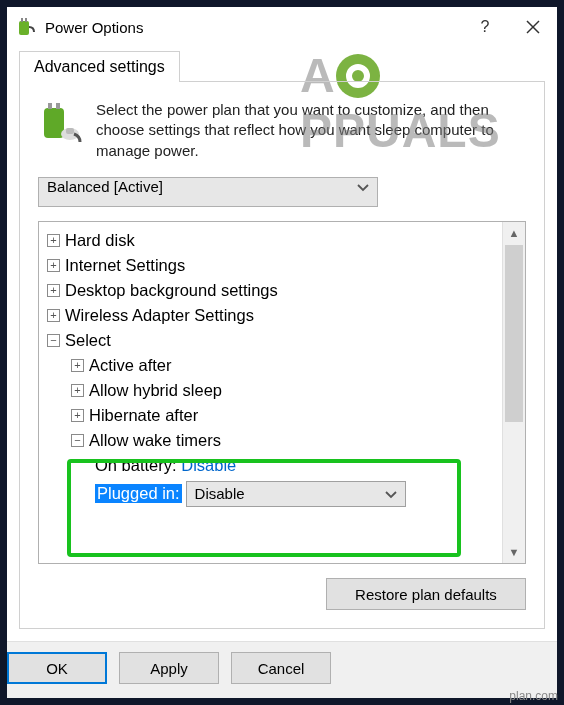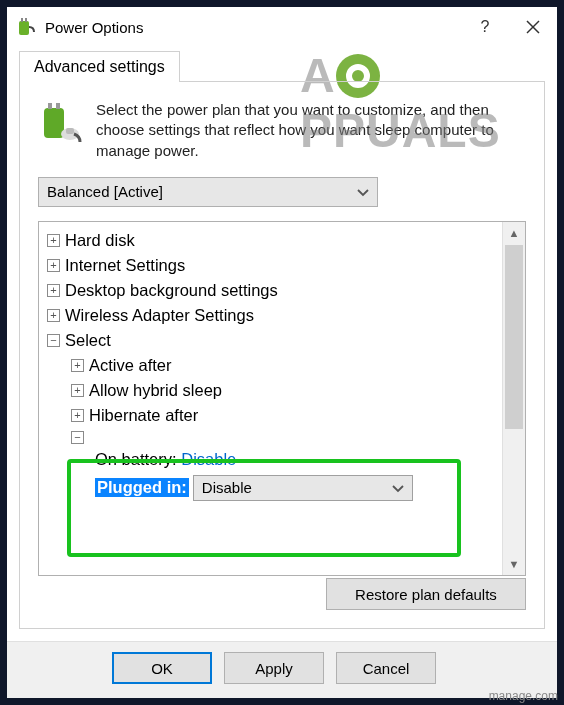--- a/index.html
+++ b/index.html
@@ -10,41 +10,41 @@
   .titlebar .title { font-size: 15px; color: #000; flex: 1; }
   .titlebar .btn { width: 48px; height: 40px; display: flex; align-items: center; justify-content: center; font-size: 16px; color: #333; }
   .titlebar .btn.close { font-size: 18px; }
   .tabrow { padding: 4px 12px 0 12px; position: relative; }
   .tab { display: inline-block; border: 1px solid #d0d0d0; border-bottom: none; background: #fff; padding: 6px 14px 6px 14px; font-size: 16px; position: relative; z-index: 2; }
   .tabline { border-top: 1px solid #d0d0d0; margin-top: -1px; position: relative; z-index: 1; }
   .content { border: 1px solid #d0d0d0; border-top: none; margin: 0 12px 12px 12px; padding: 18px; flex: 1; display: flex; flex-direction: column; position: relative; }
   .introrow { display: flex; gap: 14px; margin-bottom: 16px; }
   .battery-icon { width: 44px; height: 44px; flex-shrink: 0; }
   .intro { font-size: 15px; color: #222; line-height: 1.35; }
-  .plan-select { width: 340px; height: 30px; border: 1px solid #b0b0b0; background: #e7e7e7; font-size: 15px; display: flex; align-items: center; justify-content: space-between; padding: 0 8px; margin-bottom: 14px; position: relative; }
+  .plan-select { width: 340px; height: 30px; border: 1px solid #b0b0b0; background: #e7e7e7; font-size: 15px; display: flex; align-items: flex-start; justify-content: space-between; padding: 0 8px; margin-bottom: 14px; position: relative; }
   .plan-select .chev { color: #555; }
   .tree-wrap { border: 1px solid #b0b0b0; flex: 1; position: relative; background: #fff; overflow: hidden; }
   .tree { position: absolute; left: 0; right: 24px; top: 0; bottom: 0; padding: 6px 2px; font-size: 16.5px; color: #000; }
   .scrollbar { position: absolute; right: 0; top: 0; bottom: 0; width: 23px; background: #f0f0f0; border-left: 1px solid #e0e0e0; display: flex; flex-direction: column; }
   .sb-btn { height: 23px; display: flex; align-items: center; justify-content: center; color: #666; font-size: 11px; }
   .sb-track { flex: 1; position: relative; }
   .sb-thumb { position: absolute; left: 2px; right: 2px; top: 0; height: 60%; background: #cfcfcf; }
   .node { display: flex; align-items: center; padding: 3px 0 3px 0; white-space: nowrap; }
   .lv0 { padding-left: 6px; }
   .lv1 { padding-left: 30px; }
   .lv2 { padding-left: 54px; }
   .tgl { width: 13px; height: 13px; border: 1px solid #8a8a8a; display: inline-flex; align-items: center; justify-content: center; font-size: 11px; line-height: 1; color: #555; margin-right: 5px; flex-shrink: 0; background: #fff; }
   .highlight-box { border: 4px solid #18c21e; position: absolute; border-radius: 4px; pointer-events: none; }
-  .label-sel { background: #0a84ff; color: #fff; padding: 0 2px; font-weight: bold; }
+  .label-sel { background: #0a84ff; color: #fff; padding: 0 2px; }
   .link { color: #0066cc; }
   .opt-select { border: 1px solid #a0a0a0; background: #e7e7e7; height: 26px; min-width: 220px; display: inline-flex; align-items: center; justify-content: space-between; padding: 0 8px; font-size: 15px; margin-left: 4px; }
-  .restore-row { display: flex; justify-content: flex-end; margin-top: 2px; }
+  .restore-row { display: flex; justify-content: flex-end; margin-top: 14px; }
   .btn-std { border: 1px solid #b0b0b0; background: #e1e1e1; font-size: 15px; height: 32px; padding: 0 20px; display: inline-flex; align-items: center; justify-content: center; min-width: 100px; }
   .btn-primary { border: 2px solid #0078d7; background: #e1e1e1; }
-  .footer { display: flex; justify-content: center; gap: 12px; padding: 10px 16px 14px 0; background: #f0f0f0; border-top: 1px solid #e0e0e0; }
+  .footer { display: flex; justify-content: flex-start; gap: 12px; padding: 10px 16px 14px 0; background: #f0f0f0; border-top: 1px solid #e0e0e0; }
   .watermark { position: absolute; top: 48px; left: 300px; font-size: 48px; font-weight: 700; letter-spacing: 1px; color: rgba(130,130,130,0.55); pointer-events: none; font-family: Arial, sans-serif; }
   .watermark .a-green { display:inline-block; width:44px; height:44px; background:#7cb342; border-radius:50%; vertical-align:-6px; position:relative; }
   .watermark .a-green::after { content:""; position:absolute; left:10px; top:10px; width:24px; height:24px; border:6px solid #fff; border-radius:50%; box-sizing:border-box; }
   .sitetag { position:absolute; right:6px; bottom:2px; font-size:12px; color:#888; }
 </style>
 </head>
 <body>
 
 <div class="dialog">
 
@@ -126,20 +126,21 @@
         <div class="node lv1">
             <span class="tgl">+</span>
             <span>Allow hybrid sleep</span>
           </div>
         <div class="node lv1">
             <span class="tgl">+</span>
             <span>Hibernate after</span>
           </div>
         <div class="node lv1">
             <span class="tgl">−</span>
+            <span>Allow wake timers</span>
           </div>
         <div class="node lv2">
           <span>On battery:</span>&nbsp;
           <span class="link">Disable</span>
         </div>
         <div class="node lv2">
           <span class="label-sel">Plugged in:</span>
           <span class="opt-select">
             <span>Disable</span>
             <span><svg width="12" height="8" viewBox="0 0 12 8">
@@ -168,13 +169,13 @@
     <div class="btn-std btn-primary">OK</div>
     <div class="btn-std">Apply</div>
     <div class="btn-std">Cancel</div>
   </div>
 
 </div>
 
 <div class="watermark">
   A<span class="a-green"></span><span>PPUALS</span>
 </div>
-<div class="sitetag">manage.com</div>
+<div class="sitetag">plan.com</div>
 
 </body></html>

